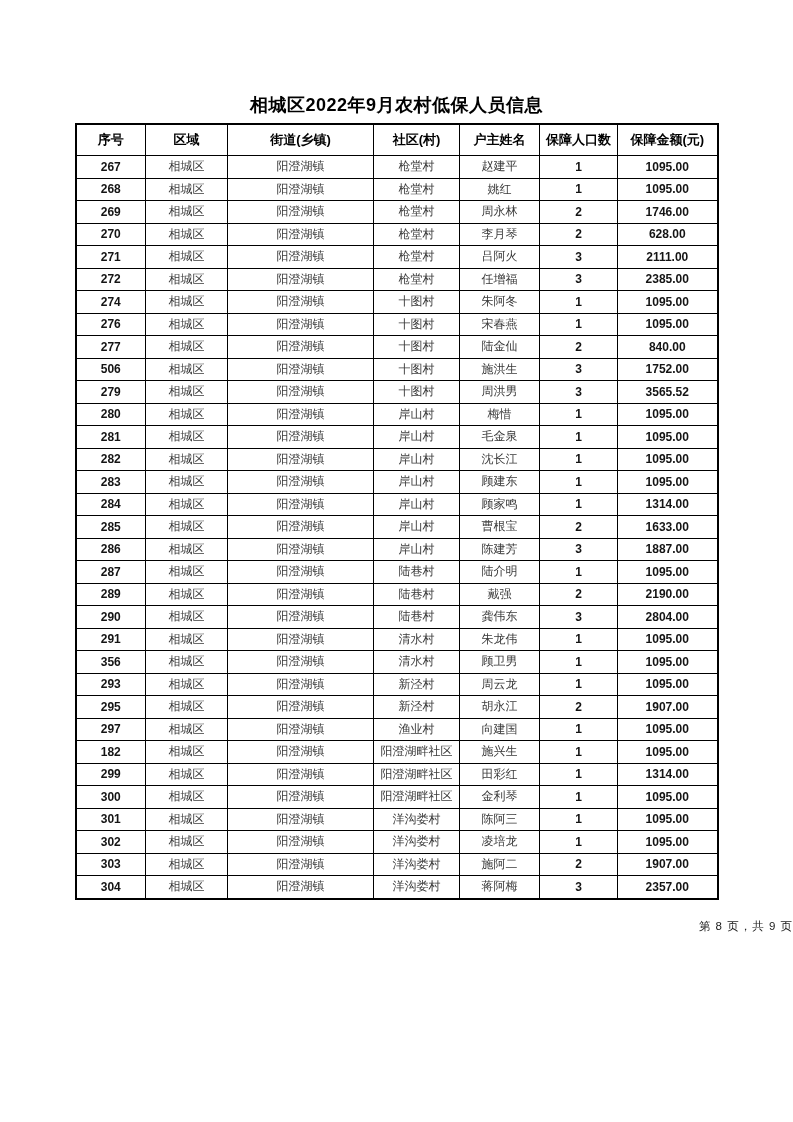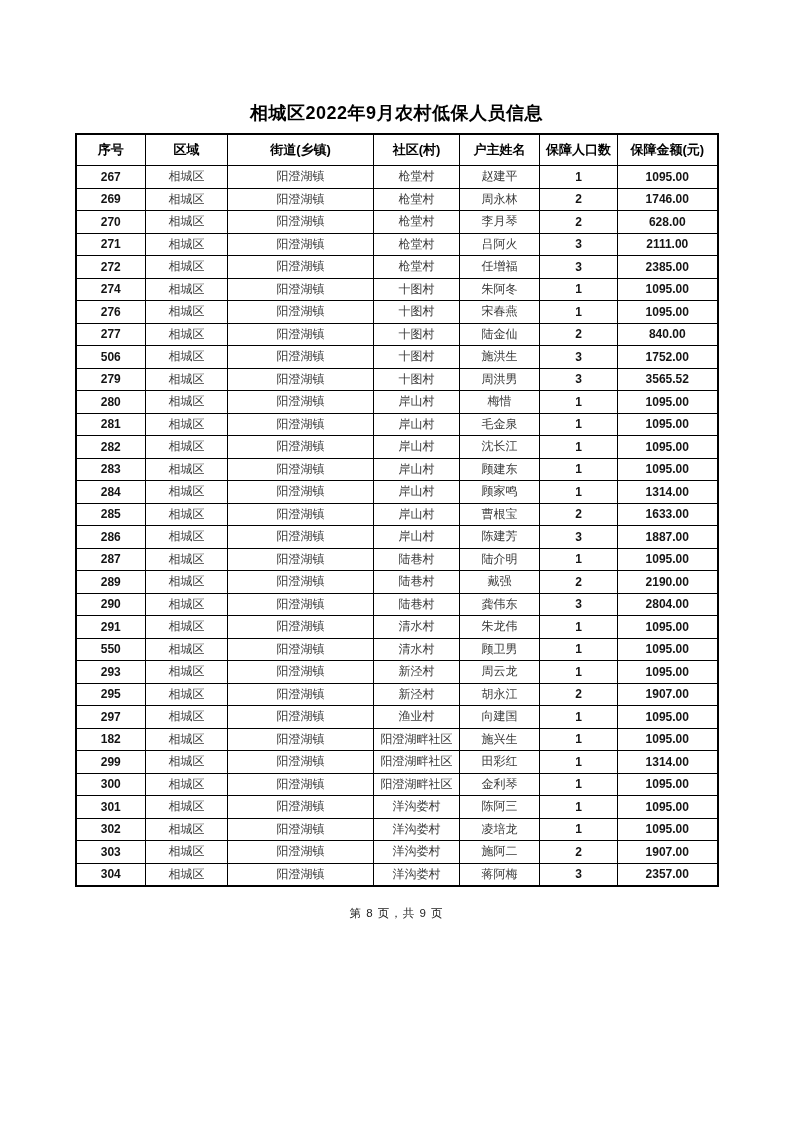--- a/index.html
+++ b/index.html
@@ -5,30 +5,30 @@
   html, body { margin: 0; padding: 0; background: #ffffff; }
   .page {
     position: relative;
     width: 793px;
     height: 1122px;
     background: #ffffff;
     font-family: "Liberation Sans", sans-serif;
     overflow: hidden;
   }
   .title {
-    margin: 8px;
+    margin: 0;
     padding-top: 93px;
     text-align: center;
     font-size: 18px;
     font-weight: 700;
     color: #000000;
     letter-spacing: 0.5px;
   }
   table.grid {
-    margin: 0 auto 0 auto;
+    margin: 6px auto 0 auto;
     width: 642px;
     border-collapse: collapse;
     table-layout: fixed;
     border: 2.5px solid #000000;
   }
   table.grid col.c0 { width: 70px; }
   table.grid col.c1 { width: 82px; }
   table.grid col.c2 { width: 146px; }
   table.grid col.c3 { width: 86px; }
   table.grid col.c4 { width: 80px; }
@@ -55,21 +55,21 @@
     color: #3a3a3a;
   }
   td.num {
     font-size: 12px;
     font-weight: 700;
     color: #141414;
     font-family: "Liberation Sans", sans-serif;
   }
   .footer {
     margin-top: 19px;
-    text-align: center;
+    text-align: right;
     font-size: 11.5px;
     color: #222222;
     letter-spacing: 1px;
   }
 </style>
 </head>
 <body>
 
 <div class="page">
   <h1 class="title">相城区2022年9月农村低保人员信息</h1>
@@ -99,20 +99,29 @@
         <tr>
           <td class="num">267</td>
           <td class="cn">相城区</td>
           <td class="cn">阳澄湖镇</td>
           <td class="cn">枪堂村</td>
           <td class="cn">赵建平</td>
           <td class="num">1</td>
           <td class="num">1095.00</td>
         </tr>
         <tr>
+          <td class="num">268</td>
+          <td class="cn">相城区</td>
+          <td class="cn">阳澄湖镇</td>
+          <td class="cn">枪堂村</td>
+          <td class="cn">姚红</td>
+          <td class="num">1</td>
+          <td class="num">1095.00</td>
+        </tr>
+        <tr>
           <td class="num">269</td>
           <td class="cn">相城区</td>
           <td class="cn">阳澄湖镇</td>
           <td class="cn">枪堂村</td>
           <td class="cn">周永林</td>
           <td class="num">2</td>
           <td class="num">1746.00</td>
         </tr>
         <tr>
           <td class="num">270</td>
@@ -279,21 +288,21 @@
         <tr>
           <td class="num">291</td>
           <td class="cn">相城区</td>
           <td class="cn">阳澄湖镇</td>
           <td class="cn">清水村</td>
           <td class="cn">朱龙伟</td>
           <td class="num">1</td>
           <td class="num">1095.00</td>
         </tr>
         <tr>
-          <td class="num">550</td>
+          <td class="num">356</td>
           <td class="cn">相城区</td>
           <td class="cn">阳澄湖镇</td>
           <td class="cn">清水村</td>
           <td class="cn">顾卫男</td>
           <td class="num">1</td>
           <td class="num">1095.00</td>
         </tr>
         <tr>
           <td class="num">293</td>
           <td class="cn">相城区</td>

